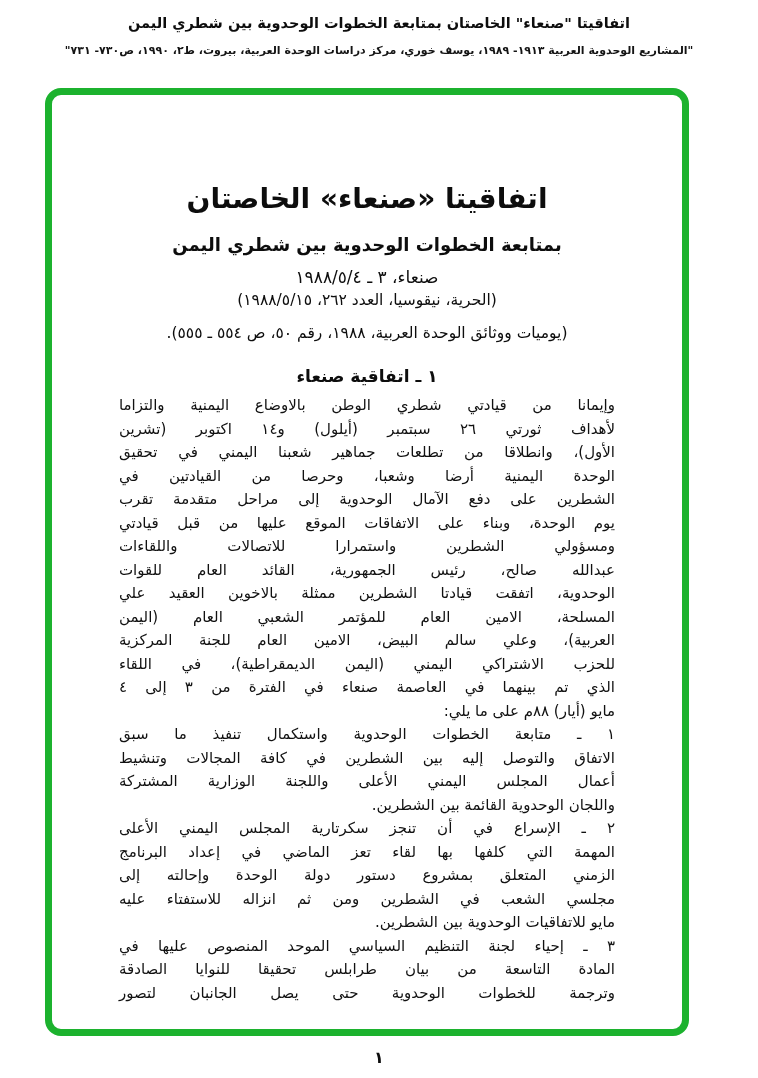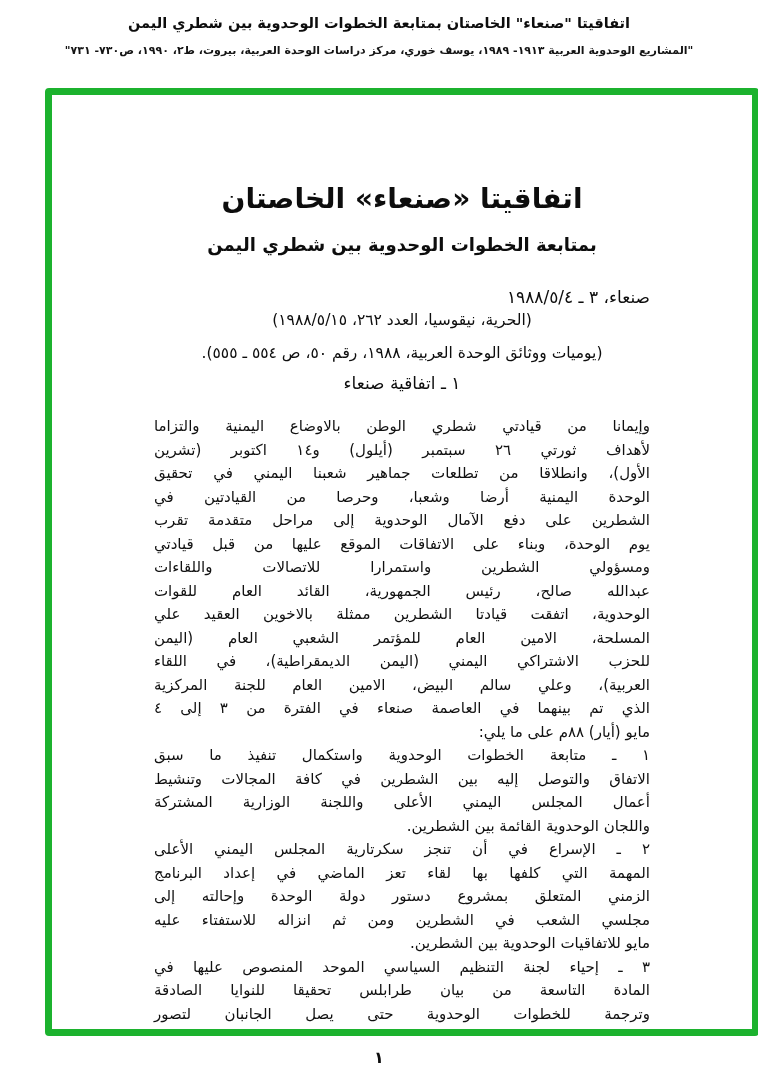--- a/index.html
+++ b/index.html
@@ -22,58 +22,58 @@
   .h-citation {
     margin-top: 9px;
     font-size: 11px; font-weight: bold; line-height: 15px;
     color: #141414;
   }
 
   
   .frame {
     position: absolute;
     left: 45px; top: 88px;
-    width: 714px; height: 948px;
+    width: 644px; height: 948px;
     box-sizing: border-box;
     border: 7px solid #1cb22e;
-    border-radius: 4px;
+    border-radius: 16px;
     background: #ffffff;
   }
   .content {
     width: 496px;
     margin: 0 auto;
     padding-top: 86px;
     direction: rtl;
   }
 
   .doc-title {
     margin: 0; text-align: center;
     font-size: 28px; font-weight: bold; line-height: 36px;
     letter-spacing: 1px;
   }
   .doc-subtitle {
     margin: 12px 0 0 0; text-align: center;
     font-size: 18px; font-weight: bold; line-height: 32px;
   }
   .dateline {
-    margin-top: 24px; 
+    margin-top: 4px; text-align: center;
     font-size: 17px; line-height: 24px; font-weight: 500;
   }
   .source-line {
     text-align: center; font-size: 15.5px; line-height: 22px;
   }
   .source-1 { margin-top: 0; }
   .source-2 { margin-top: 11px; }
   .section-heading {
-    margin: 7px 0 0 0; text-align: center;
-    font-size: 17px; font-weight: normal; line-height: 24px;
+    margin: 20px 0 0 0; text-align: center;
+    font-size: 17px; font-weight: bold; line-height: 24px;
   }
 
   .body-text {
-    margin-top: 20px;
+    margin-top: 6px;
     font-size: 15px;
     color: #111111;
   }
   .body-text .line {
     line-height: 23.5px;
     text-align: justify;
     text-align-last: justify;
     white-space: normal;
   }
   .body-text .line.para-end {
@@ -117,22 +117,22 @@
             <div class="line">وإيمانا من قيادتي شطري الوطن بالاوضاع اليمنية والتزاما</div>
             <div class="line">لأهداف ثورتي ٢٦ سبتمبر (أيلول) و١٤ اكتوبر (تشرين</div>
             <div class="line">الأول)، وانطلاقا من تطلعات جماهير شعبنا اليمني في تحقيق</div>
             <div class="line">الوحدة اليمنية أرضا وشعبا، وحرصا من القيادتين في</div>
             <div class="line">الشطرين على دفع الآمال الوحدوية إلى مراحل متقدمة تقرب</div>
             <div class="line">يوم الوحدة، وبناء على الاتفاقات الموقع عليها من قبل قيادتي</div>
             <div class="line">ومسؤولي الشطرين واستمرارا للاتصالات واللقاءات</div>
             <div class="line">عبدالله صالح، رئيس الجمهورية، القائد العام للقوات</div>
             <div class="line">الوحدوية، اتفقت قيادتا الشطرين ممثلة بالاخوين العقيد علي</div>
             <div class="line">المسلحة، الامين العام للمؤتمر الشعبي العام (اليمن</div>
+            <div class="line">العربية)، وعلي سالم البيض، الامين العام للجنة المركزية</div>
             <div class="line">للحزب الاشتراكي اليمني (اليمن الديمقراطية)، في اللقاء</div>
-            <div class="line">العربية)، وعلي سالم البيض، الامين العام للجنة المركزية</div>
             <div class="line">الذي تم بينهما في العاصمة صنعاء في الفترة من ٣ إلى ٤</div>
             <div class="line para-end">مايو (أيار) ٨٨م على ما يلي:</div>
           </div>
           <div class="paragraph">
             <div class="line">١ ـ متابعة الخطوات الوحدوية واستكمال تنفيذ ما سبق</div>
             <div class="line">الاتفاق والتوصل إليه بين الشطرين في كافة المجالات وتنشيط</div>
             <div class="line">أعمال المجلس اليمني الأعلى واللجنة الوزارية المشتركة</div>
             <div class="line para-end">واللجان الوحدوية القائمة بين الشطرين.</div>
           </div>
           <div class="paragraph">

